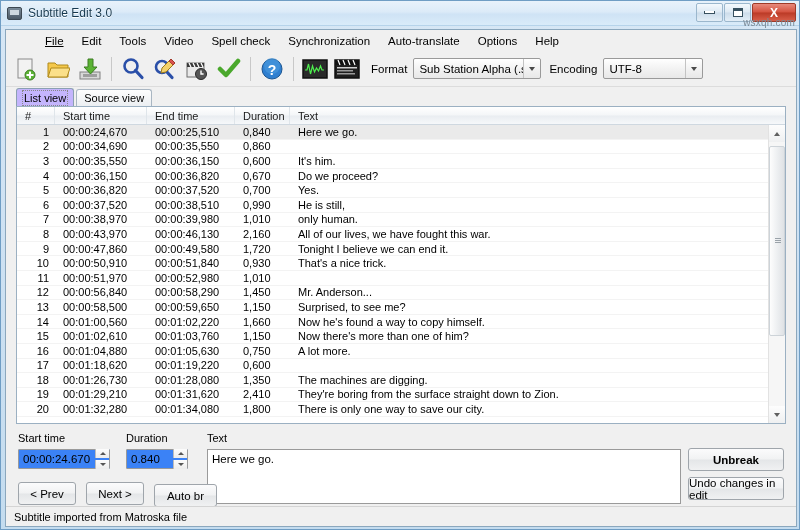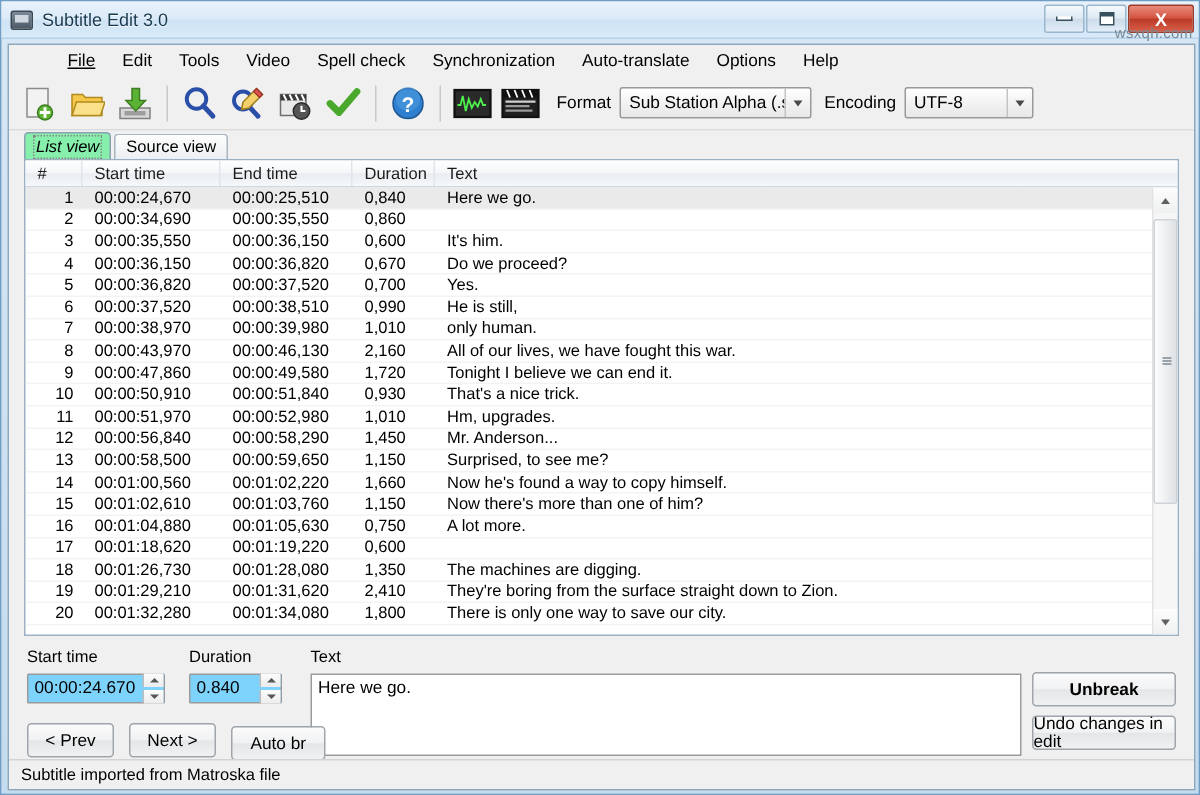--- a/index.html
+++ b/index.html
@@ -140,21 +140,21 @@
     display:flex; align-items:center; justify-content:center;
     border-left: 1px solid #c3c3c3;
   }
   .arrow-glyph {
     width:0;height:0;
     border-left:3.5px solid transparent;
     border-right:3.5px solid transparent;
     border-top:4px solid #4a4a4a;
   }
   #format-combo { width: 128px; }
-  #encoding-combo { width: 86px; }
+  #encoding-combo { width: 100px; }
 
   
   #tabstrip {
     height: 19px;
     padding-left: 10px;
     display: flex; align-items: flex-end;
     flex: none;
     position: relative;
     z-index: 3;
   }
@@ -164,24 +164,23 @@
     display:flex; align-items:center;
     font-size: 11px;
     border: 1px solid #a9b6c2;
     border-bottom: none;
     border-radius: 3px 3px 0 0;
     background: linear-gradient(180deg,#fdfdfd,#eceff2);
     margin-right: 2px;
     color:#000;
   }
   .tab.active {
-    background: #86efac;
+    background: #c4b5fd;
     height: 18px;
     border-color:#8ba0b2;
-    font-style:italic;
   }
   .tab.active .lbl { outline: 1px dotted #888; outline-offset: 1px; }
 
   
   #gridwrap {
     margin: 0 10px;
     background: #ffffff;
     border: 1px solid #9bb0c2;
     flex: none;
     height: 318px;
@@ -271,21 +270,21 @@
     position: relative;
   }
   .fld-label {
     font-size: 11px; color:#000;
     position: absolute;
   }
   .spin {
     position: absolute;
     height: 20px;
     border: 1px solid #9a9a9a;
-    background: #7dd3fc;
+    background: #3b82f6;
     display: flex; align-items: center;
     border-radius: 1px;
   }
   .spin input {
     border: none; outline: none;
     font-family: "Liberation Sans", sans-serif;
     font-size: 11.5px;
     padding: 0 2px 0 4px;
     width: 100%;
     background: transparent;
@@ -607,21 +606,20 @@
               <div class="cell c-start">00:00:50,910</div>
               <div class="cell c-end">00:00:51,840</div>
               <div class="cell c-dur">0,930</div>
               <div class="cell c-text">That's a nice trick.</div>
             </div>
             <div class="row">
               <div class="cell c-num">11</div>
               <div class="cell c-start">00:00:51,970</div>
               <div class="cell c-end">00:00:52,980</div>
               <div class="cell c-dur">1,010</div>
-              <div class="cell c-text">Hm, upgrades.</div>
             </div>
             <div class="row">
               <div class="cell c-num">12</div>
               <div class="cell c-start">00:00:56,840</div>
               <div class="cell c-end">00:00:58,290</div>
               <div class="cell c-dur">1,450</div>
               <div class="cell c-text">Mr. Anderson...</div>
             </div>
             <div class="row">
               <div class="cell c-num">13</div>

